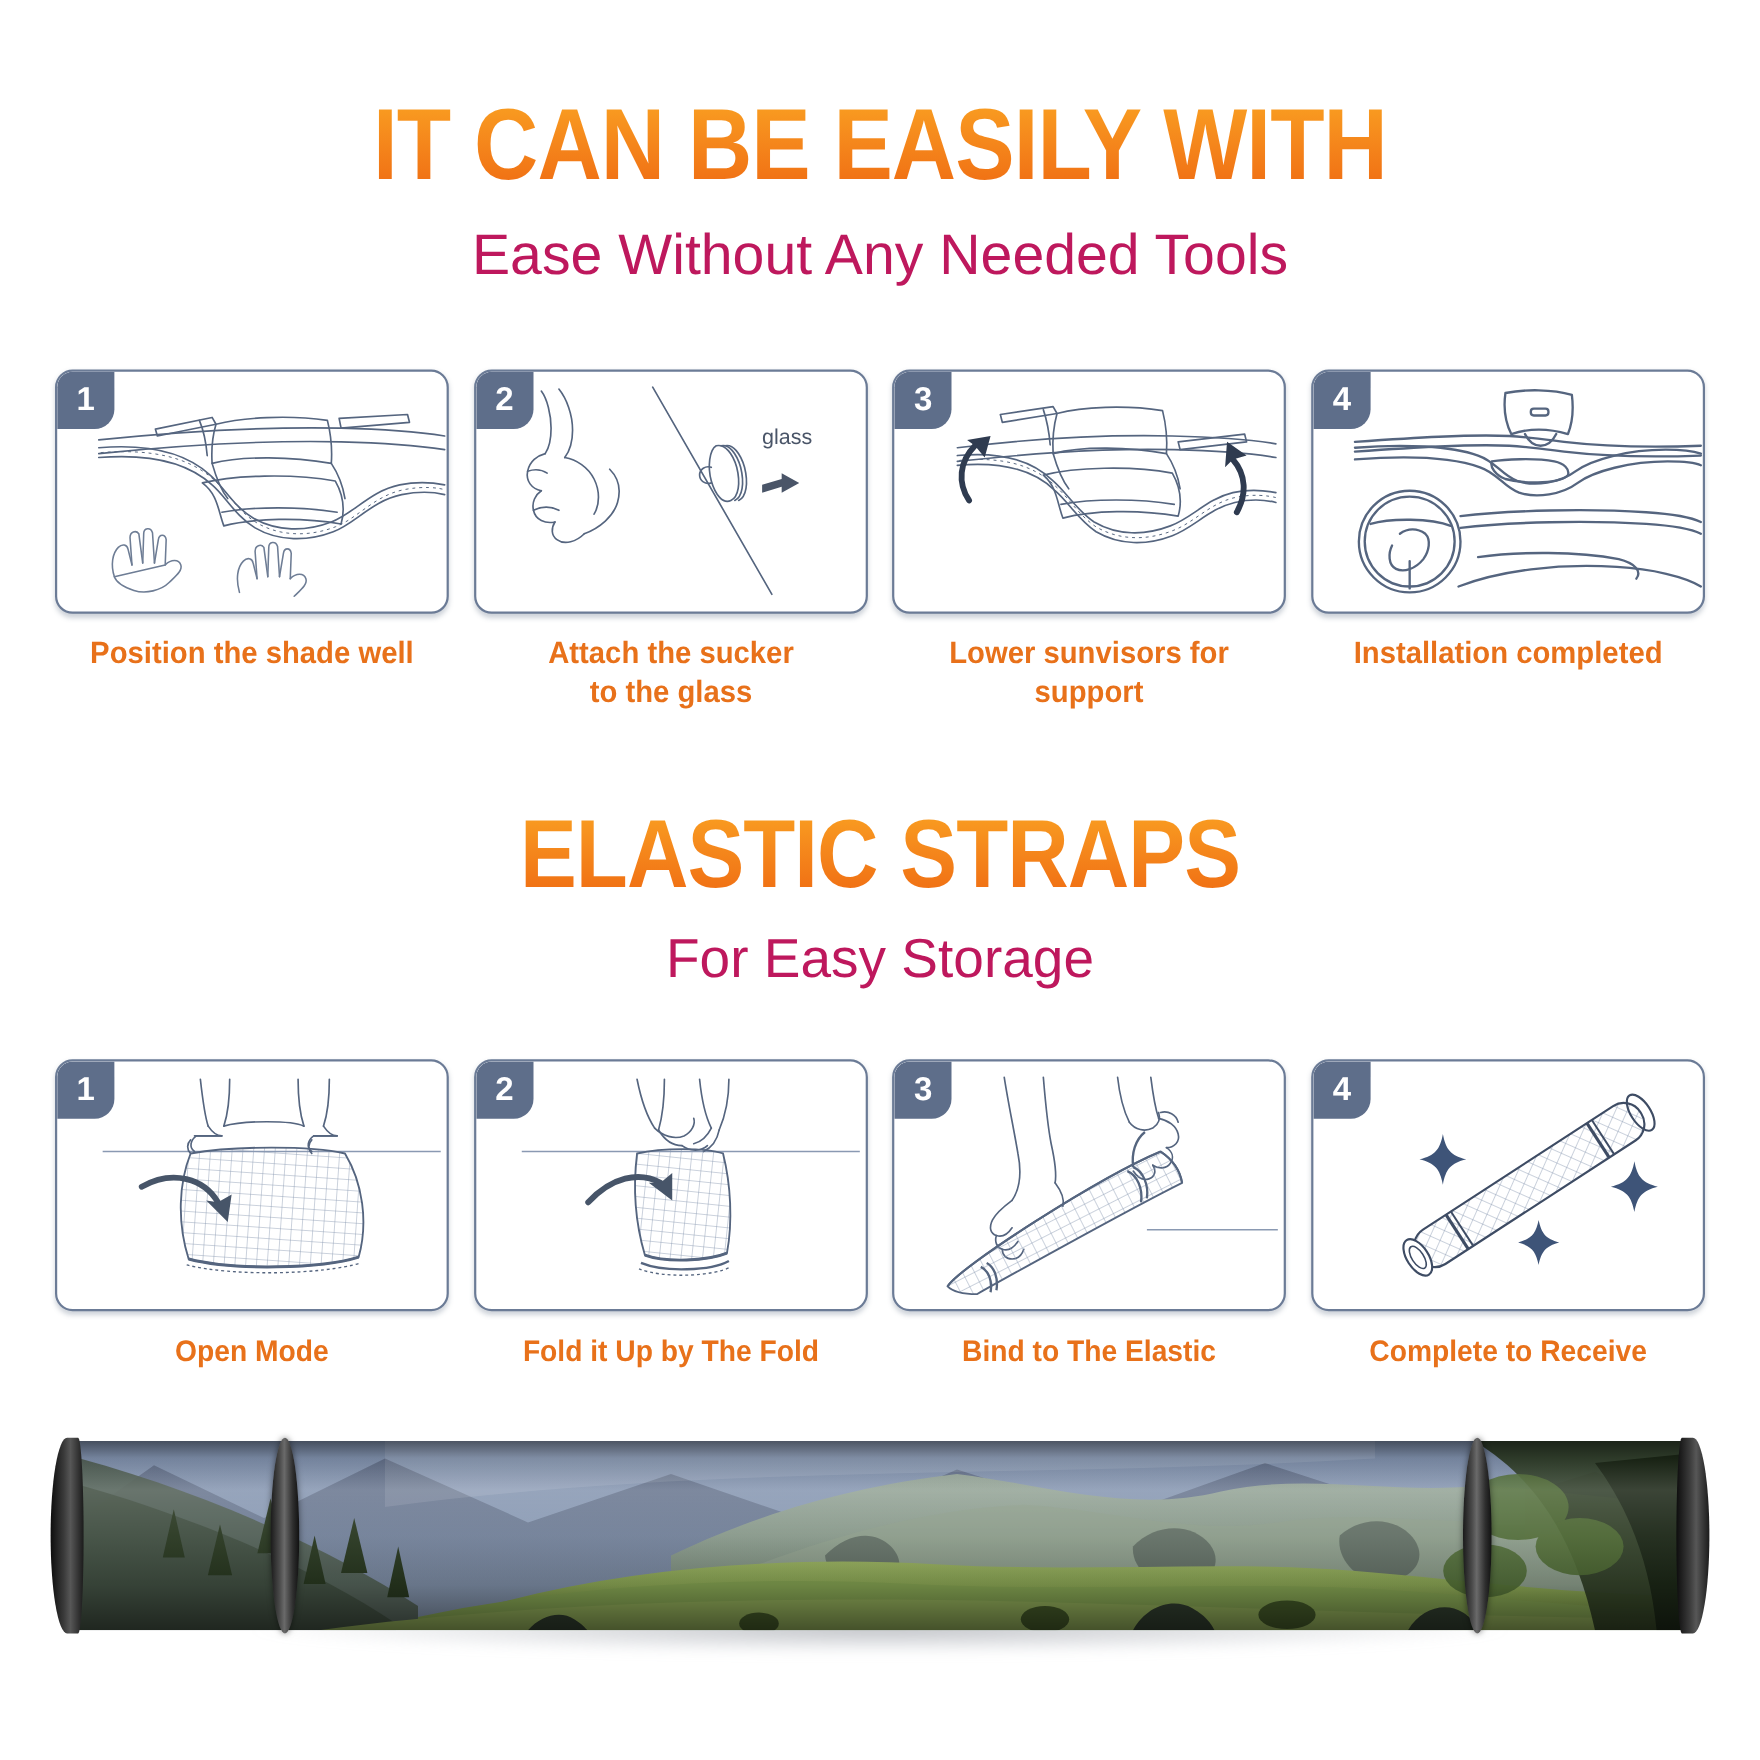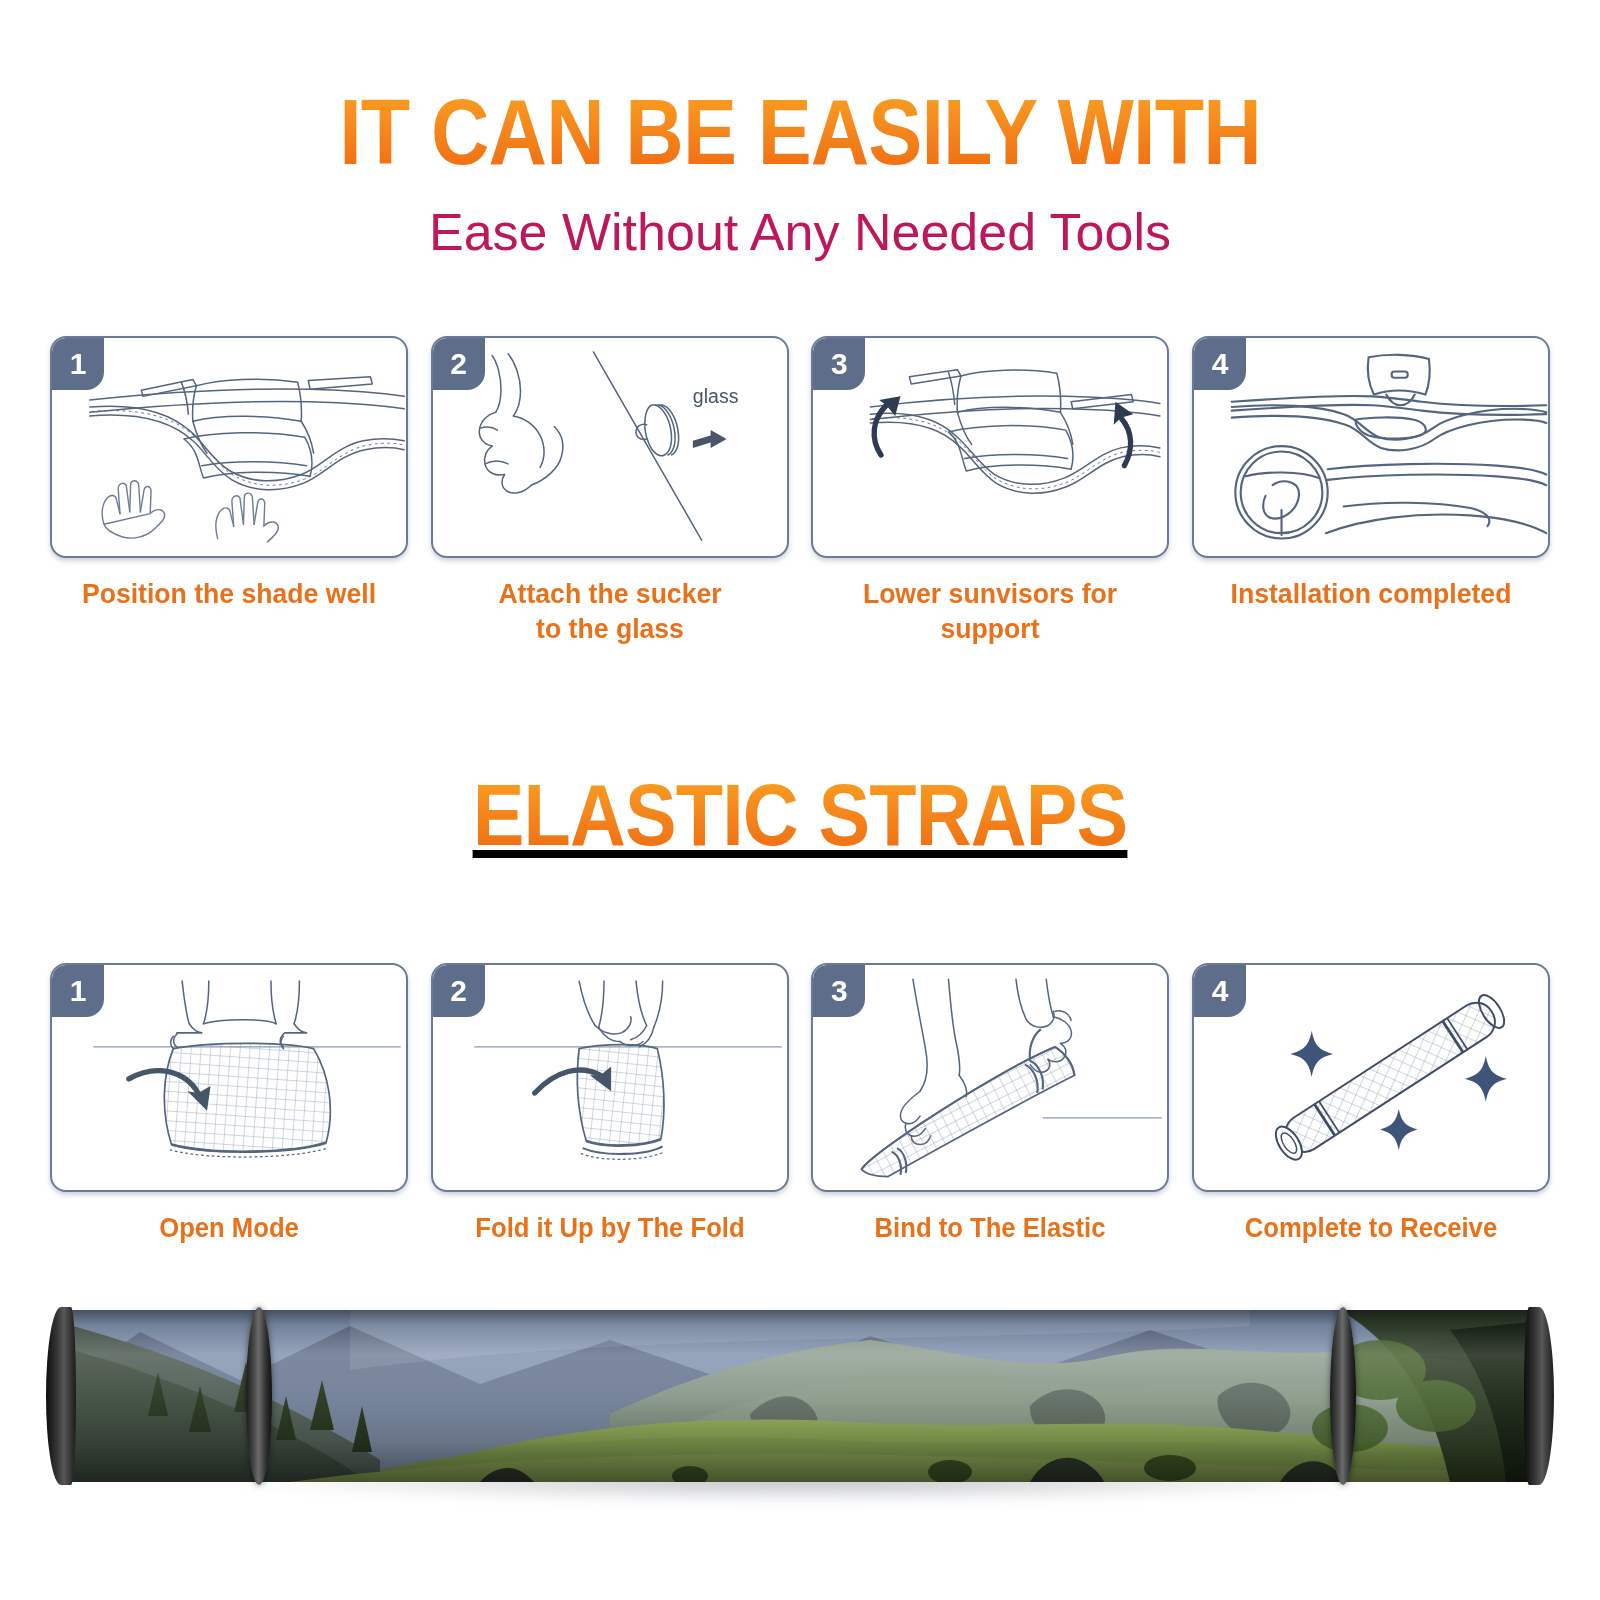--- a/index.html
+++ b/index.html
@@ -32,21 +32,21 @@
     font-weight:400;
     color:#be185d;
     line-height:1;
     white-space:nowrap;
   }
 
   #h1-wrap{position:absolute;left:0;top:86px;width:1600px;}
   #h1-wrap .headline{font-size:92px;}
   #h1-wrap .subhead{font-size:52px;margin-top:28px;}
 
-  #h2-wrap{position:absolute;left:0;top:771px;width:1600px;text-decoration:underline;}
+  #h2-wrap{position:absolute;left:0;top:732px;width:1600px;}
   #h2-wrap .headline{font-size:88px;}
   #h2-wrap .subhead{font-size:50px;margin-top:26px;}
 
   
   .steps{
     position:absolute;
     display:flex;
     left:50px;
     width:1500px;
     justify-content:space-between;
@@ -302,20 +302,21 @@
         </div>
       </div>
       <div class="caption">
         <span class="ln">Installation completed</span>
       </div>
     </div>
   </div>
 
   <div class="heading-block" id="h2-wrap">
     <div class="headline">ELASTIC STRAPS</div>
+    <div class="subhead">For Easy Storage</div>
   </div>
 
   <div class="steps" id="steps-row2">
 
     <div class="step">
       <div class="panel">
         <div class="badge">1</div>
         <div class="art">
           <svg viewBox="0 0 358 225" xmlns="http://www.w3.org/2000/svg">
             <defs>

